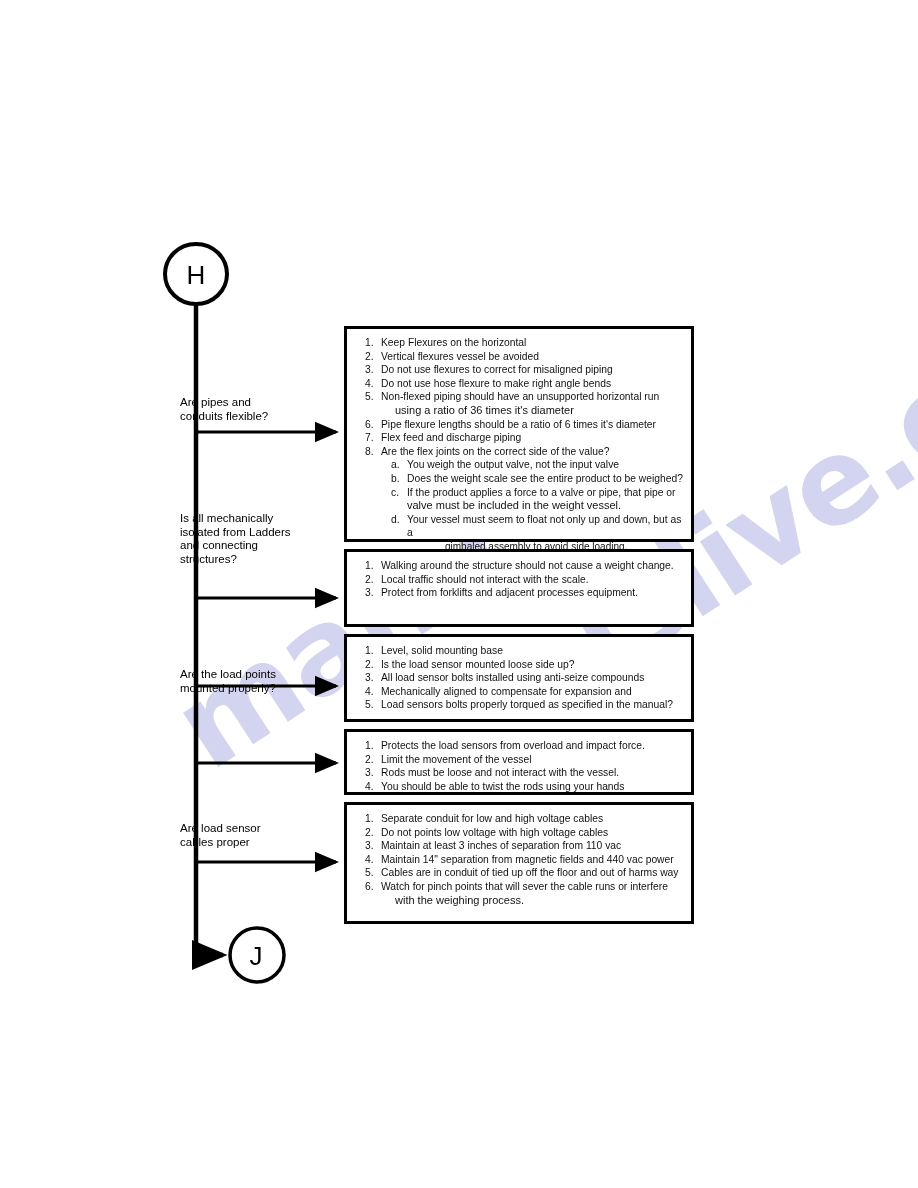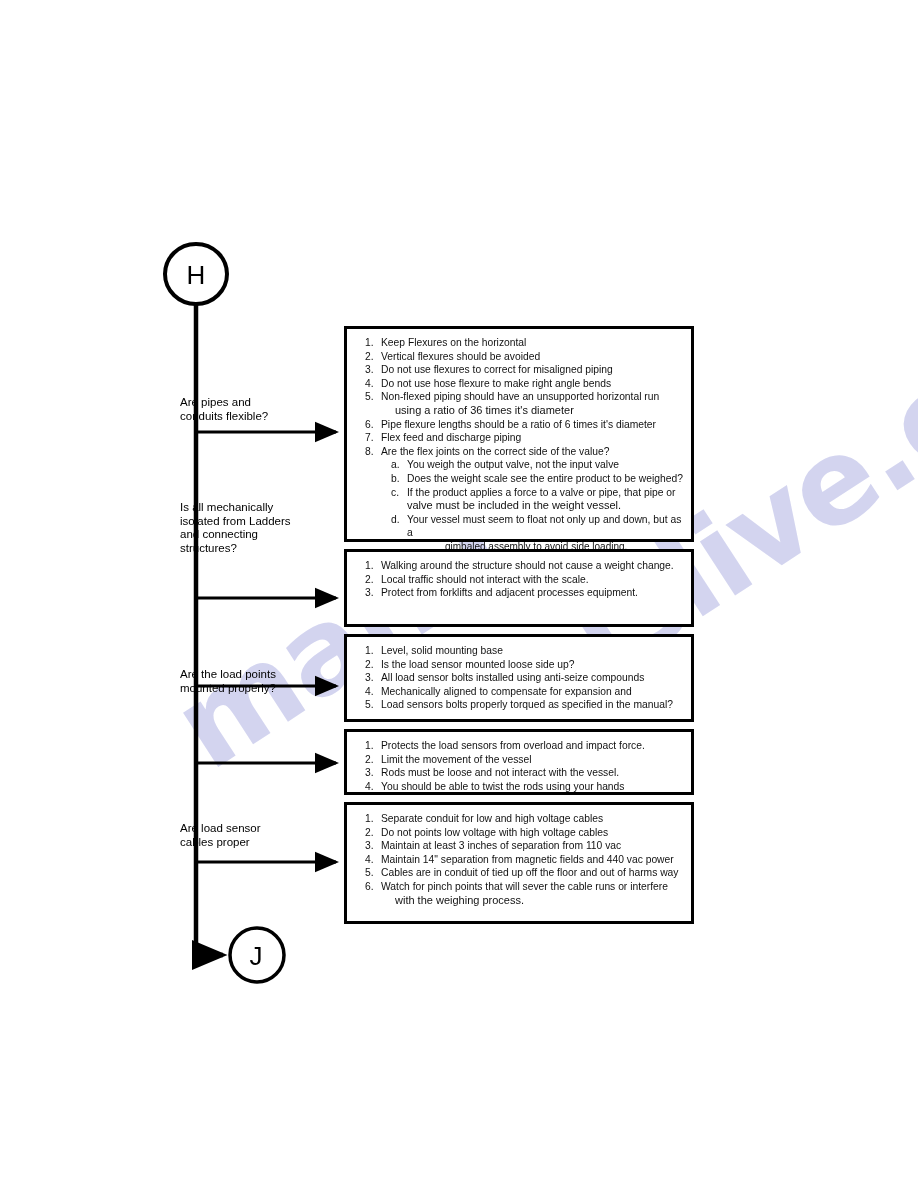--- a/index.html
+++ b/index.html
@@ -95,21 +95,21 @@
     position: absolute;
     z-index: 12;
     text-align: left;
     font-family: "Liberation Sans", sans-serif;
     font-size: 11.5px;
     line-height: 13.5px;
     color: #000000;
     white-space: pre-line;
   }
   #branch-label-1 { left: 180px; top: 396px; width: 152px; }
-  #branch-label-2 { left: 180px; top: 501px; width: 152px; }
+  #branch-label-2 { left: 180px; top: 512px; width: 152px; }
   #branch-label-3 { left: 180px; top: 648px; width: 152px; margin-top: 20px; }
   #branch-label-5 { left: 180px; top: 822px; width: 152px; }
 
   
   .content-box {
     position: absolute;
     z-index: 11;
     background: #ffffff;
     border: 3px solid #000000;
     box-sizing: border-box;
@@ -228,21 +228,21 @@
 cables proper</div>
 
   <div class="content-box" id="box-1">
     <ul class="num-list">
       <li class="num-item">
         <span class="num-marker">1.</span>
         <span class="num-body">Keep Flexures on the horizontal</span>
       </li>
       <li class="num-item">
         <span class="num-marker">2.</span>
-        <span class="num-body">Vertical flexures should be avoided</span>
+        <span class="num-body">Vertical flexures vessel be avoided</span>
       </li>
       <li class="num-item">
         <span class="num-marker">3.</span>
         <span class="num-body">Do not use flexures to correct for misaligned piping</span>
       </li>
       <li class="num-item">
         <span class="num-marker">4.</span>
         <span class="num-body">Do not use hose flexure to make right angle bends</span>
       </li>
       <li class="num-item">

